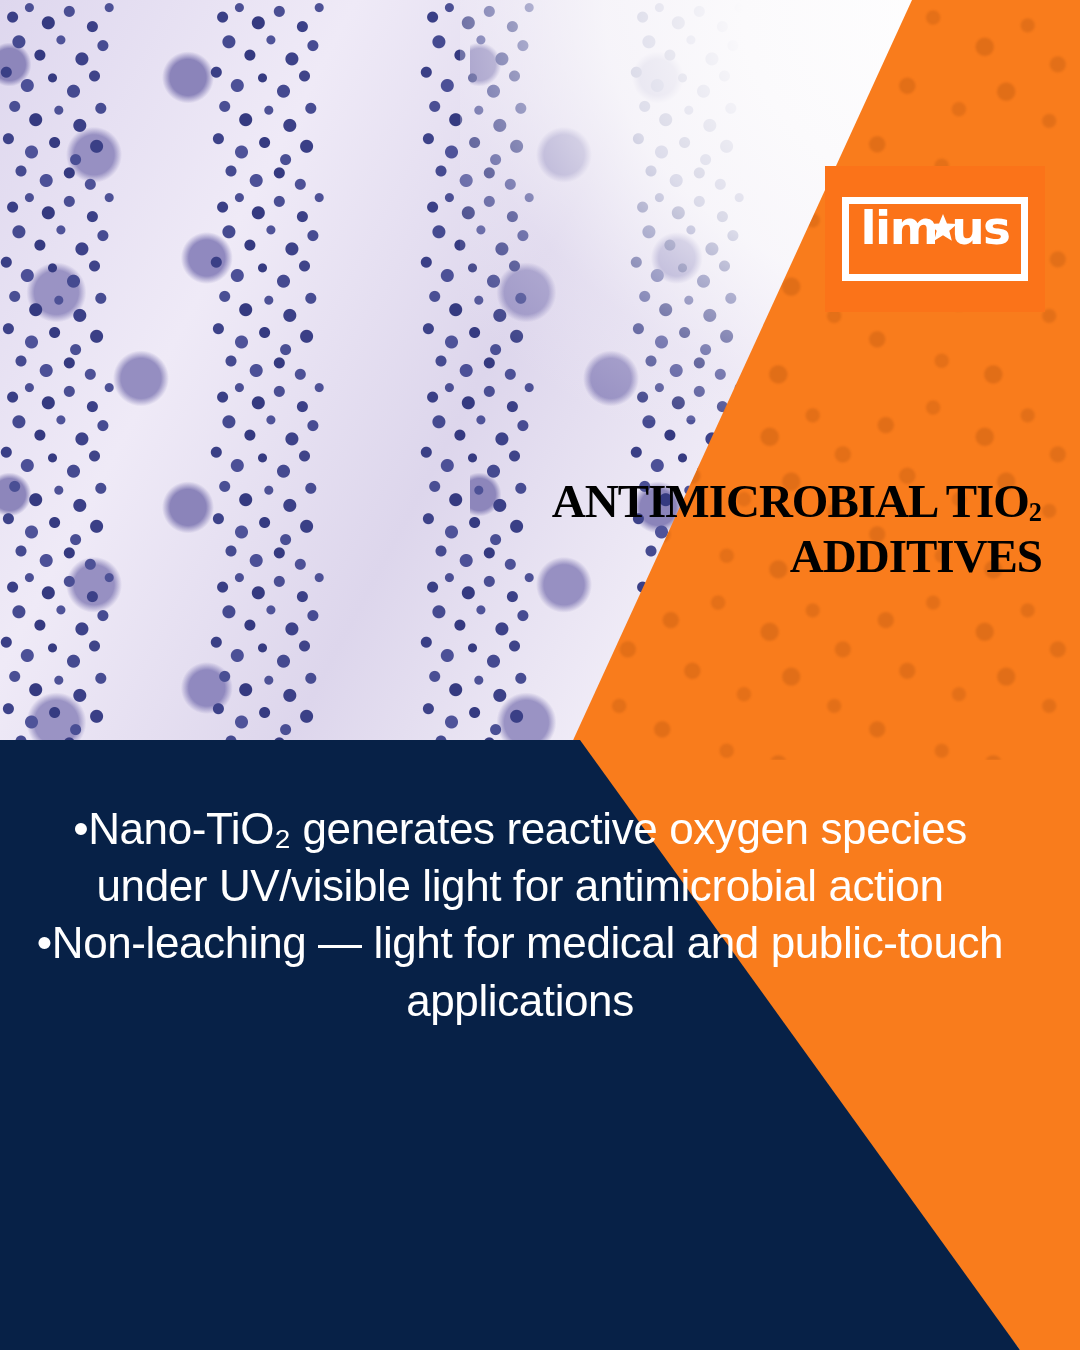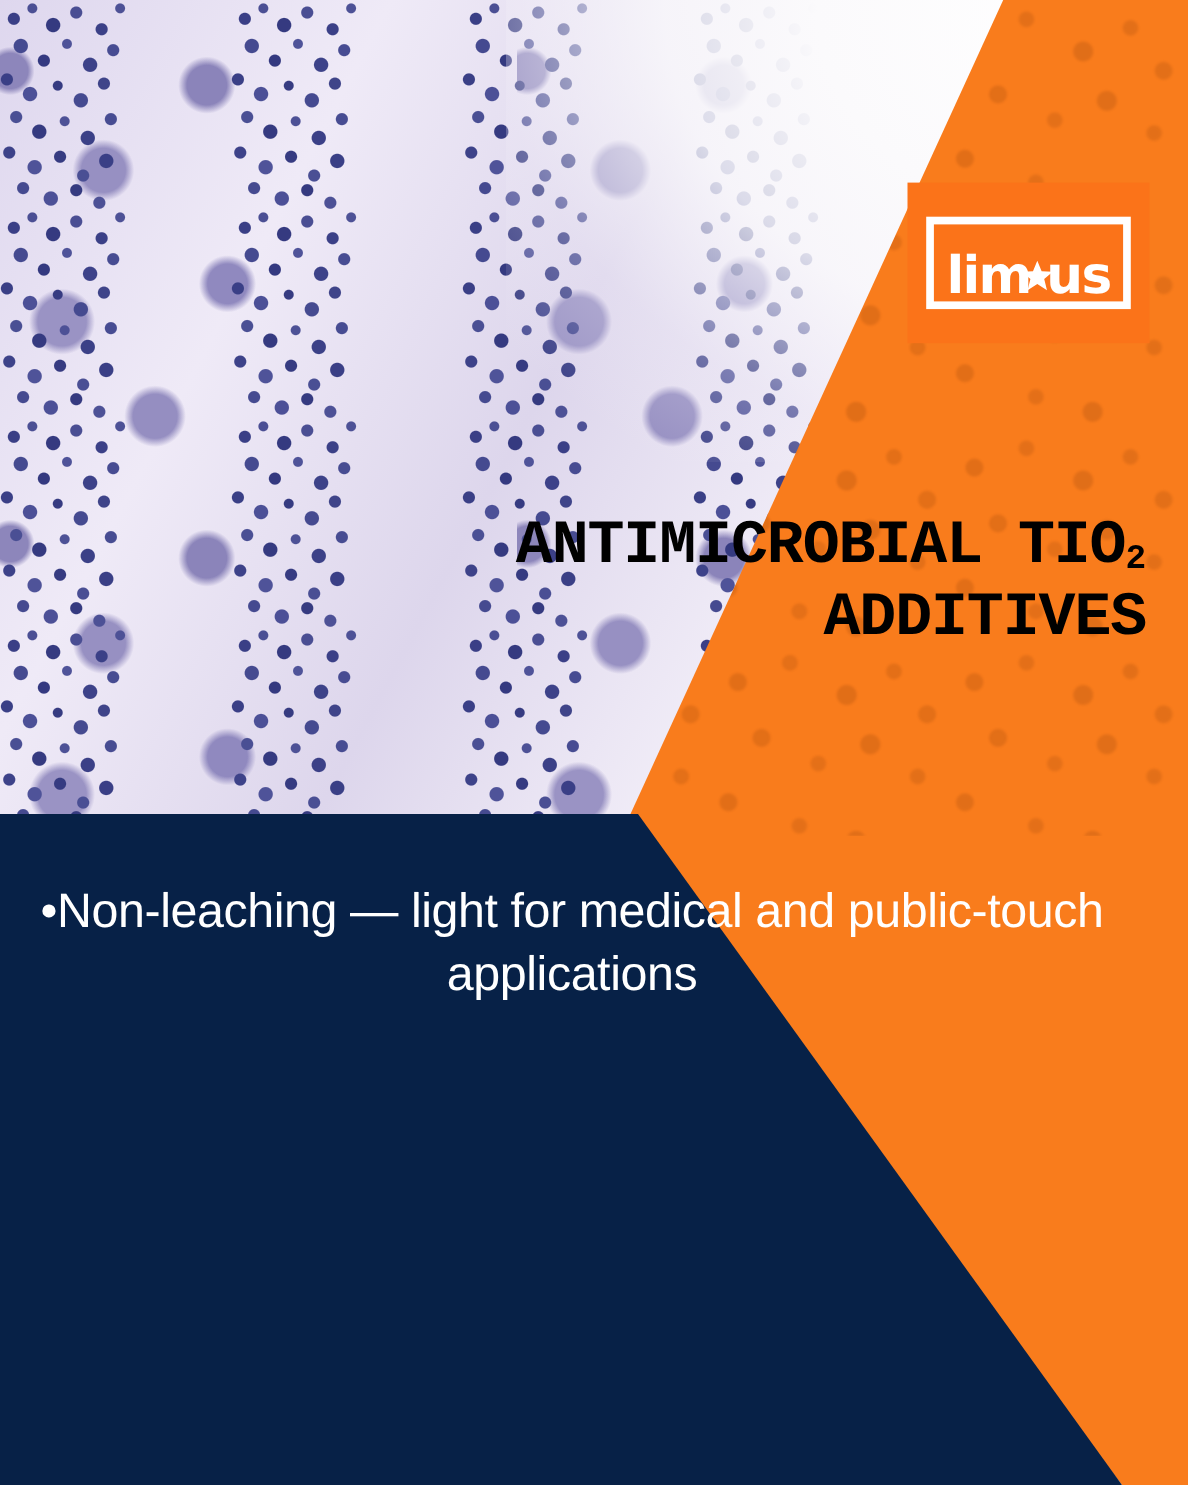--- a/index.html
+++ b/index.html
@@ -136,21 +136,21 @@
     background-color: #FB7319;
     display: flex;
     align-items: center;
     justify-content: center;
   }
   .logo-frame {
     width: 186px;
     height: 84px;
     border: 7px solid #ffffff;
     display: flex;
-    align-items: flex-end;
+    align-items: flex-start;
     justify-content: center;
     box-sizing: border-box;
   }
   .logo-word {
     position: relative;
     display: flex;
     align-items: baseline;
     color: #ffffff;
     font-family: "DejaVu Sans", sans-serif;
     font-weight: 700;
@@ -166,27 +166,27 @@
     margin: 0 -7px 0 -9px;
     align-self: center;
     color: #ffffff;
   }
   .logo-star svg { display: block; width: 30px; height: 30px; }
 
   
   .headline {
     position: absolute;
     left: 300px;
-    top: 464px;
+    top: 474px;
     width: 742px;
     text-align: right;
     color: #000000;
-    font-family: Liberation Mono, monospace;
+    font-family: Liberation Serif, serif;
     font-weight: 700;
-    font-size: 56px;
+    font-size: 47px;
     line-height: 1.16;
     letter-spacing: -1px;
   }
   .headline .ln { display: block; white-space: nowrap; }
   .headline sub {
     font-size: 0.56em;
     vertical-align: baseline;
     position: relative;
     top: 0.16em;
     letter-spacing: 0;
@@ -237,16 +237,17 @@
       </div>
     </div>
   </div>
 
   <div class="headline">
     <span class="ln"><span>ANTIMICROBIAL TIO</span><sub>2</sub></span>
     <span class="ln">ADDITIVES</span>
   </div>
 
   <div class="bullets">
+    <span class="bullet">•Nano-TiO₂ generates reactive oxygen species under UV/visible light for antimicrobial action</span>
     <span class="bullet">•Non-leaching — light for medical and public-touch applications</span>
   </div>
 
 </div>
 
 </body></html>

